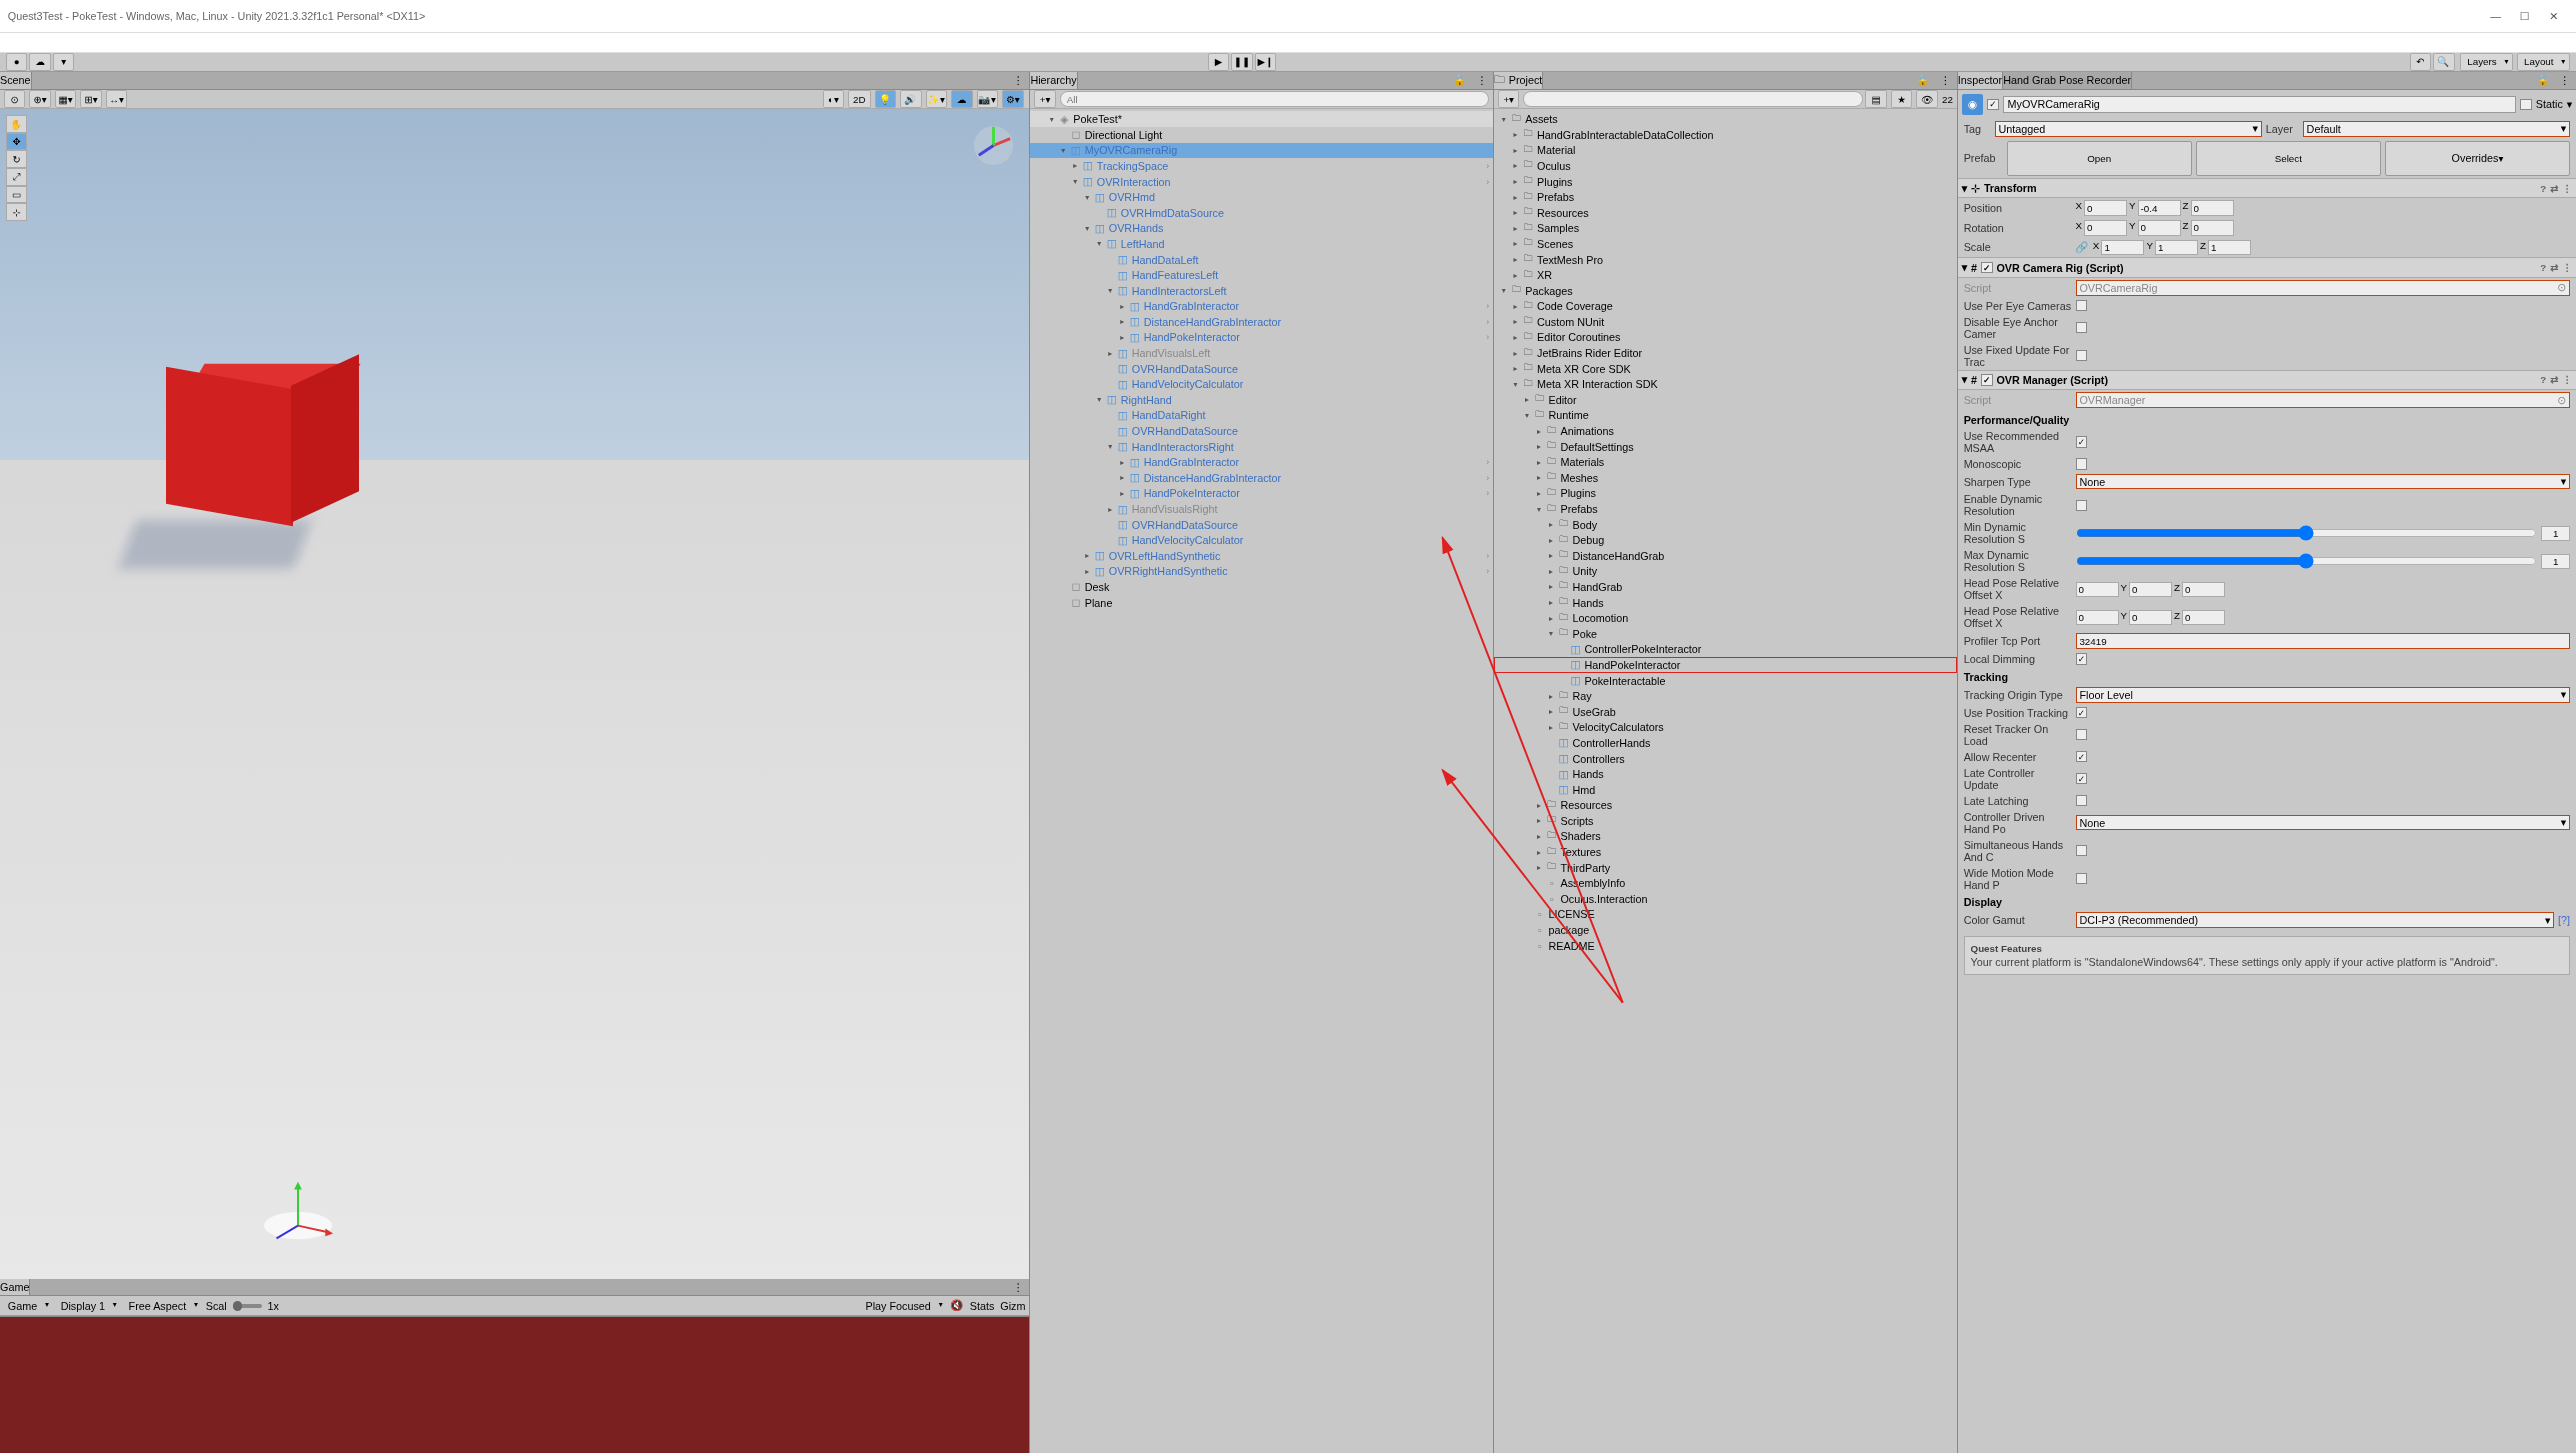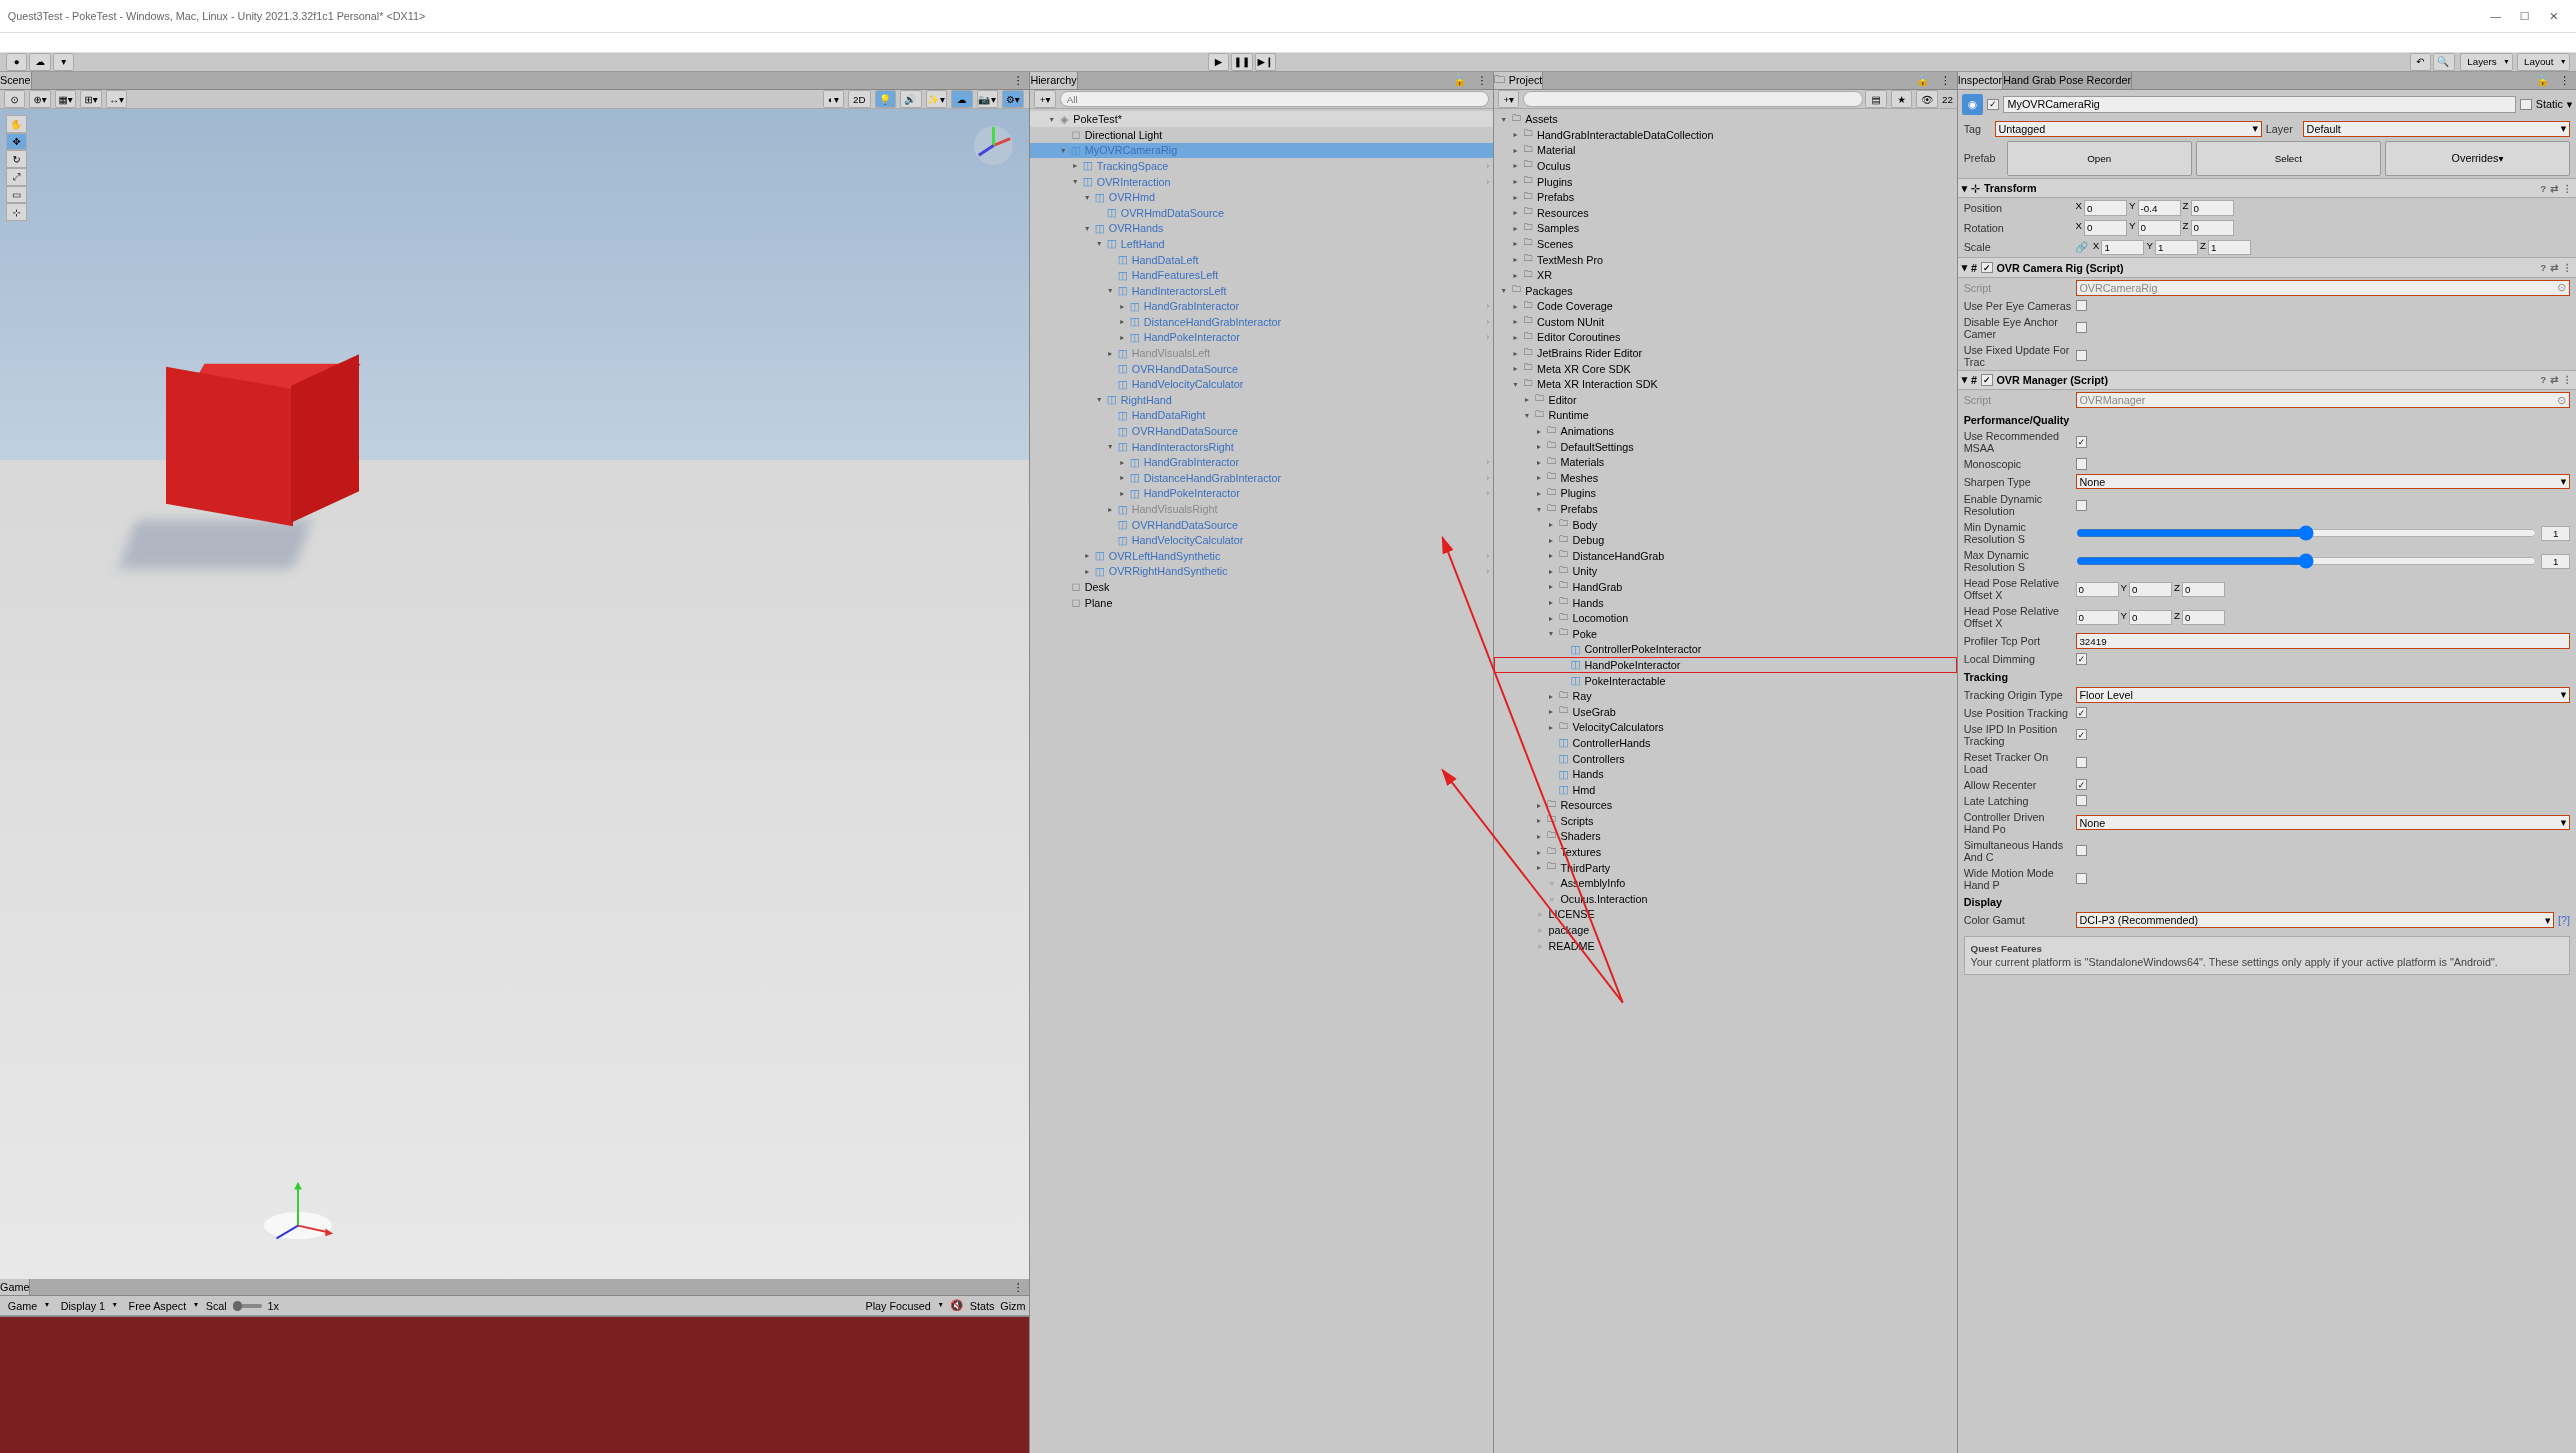--- a/index.html
+++ b/index.html
@@ -948,29 +948,29 @@
           <div class="field">
             <span>Floor Level</span>
             <span style="margin-left:auto">▾</span>
           </div>
         </div>
       <div class="insp-row">
           <span class="lab">Use Position Tracking</span>
           <span class="checkbox checked"></span>
         </div>
       <div class="insp-row">
-          <span class="lab">Use IPD In Position Tracking</span>
-          <span class="checkbox checked"></span>
-        </div>
-      <div class="insp-row">
           <span class="lab">Reset Tracker On Load</span>
           <span class="checkbox"></span>
         </div>
       <div class="insp-row">
           <span class="lab">Allow Recenter</span>
+          <span class="checkbox checked"></span>
+        </div>
+      <div class="insp-row">
+          <span class="lab">Late Controller Update</span>
           <span class="checkbox checked"></span>
         </div>
       <div class="insp-row">
           <span class="lab">Late Latching</span>
           <span class="checkbox"></span>
         </div>
       <div class="insp-row">
           <span class="lab">Controller Driven Hand Po</span>
           <div class="field">
             <span>None</span>

